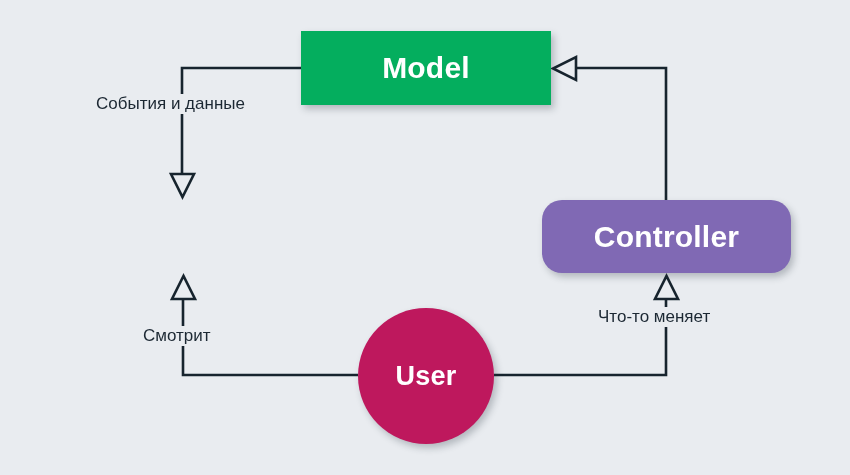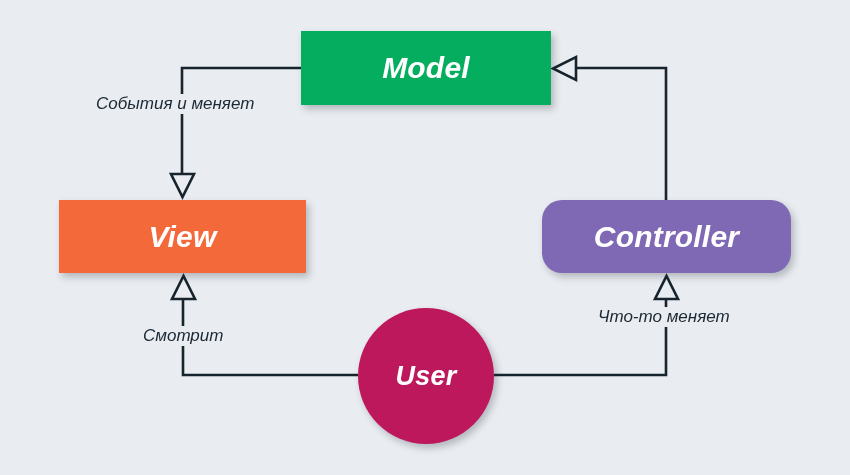--- a/index.html
+++ b/index.html
@@ -10,21 +10,20 @@
     width: 850px;
     height: 475px;
     background: #e9ecf0;
     font-family: "Liberation Sans", "DejaVu Sans", sans-serif;
     overflow: hidden;
   }
   #diagram {
     position: relative;
     width: 850px;
     height: 475px;
-    font-style: italic;
   }
   svg.wires {
     position: absolute;
     top: 0;
     left: 0;
     width: 850px;
     height: 475px;
     pointer-events: none;
   }
   .node {
@@ -131,32 +130,29 @@
     <g>
       <path d="M 494 375 L 666 375 L 666 300" fill="none" stroke="#17242e" stroke-width="2.6"></path>
       <path d="M 655 299 L 678 299 L 666.5 276 Z" fill="#e9ecf0" stroke="#17242e" stroke-width="2.6" stroke-linejoin="miter"></path>
     </g>
   </svg>
 
   <div class="node" id="node-model">
     <span class="node-label">Model</span>
   </div>
 
-  <div class="node" id="node-view">
-    <span class="node-label">View</span>
-  </div>
 
   <div class="node" id="node-controller">
     <span class="node-label">Controller</span>
   </div>
 
   <div class="node" id="node-user">
     <span class="node-label">User</span>
   </div>
 
-  <div class="edge-label" id="label-events">События и меняет</div>
+  <div class="edge-label" id="label-events">События и данные</div>
 
 
   <div class="edge-label" id="label-watches">Смотрит</div>
 
   <div class="edge-label" id="label-modifies">Что-то меняет</div>
 
 </div>
 
 </body></html>

